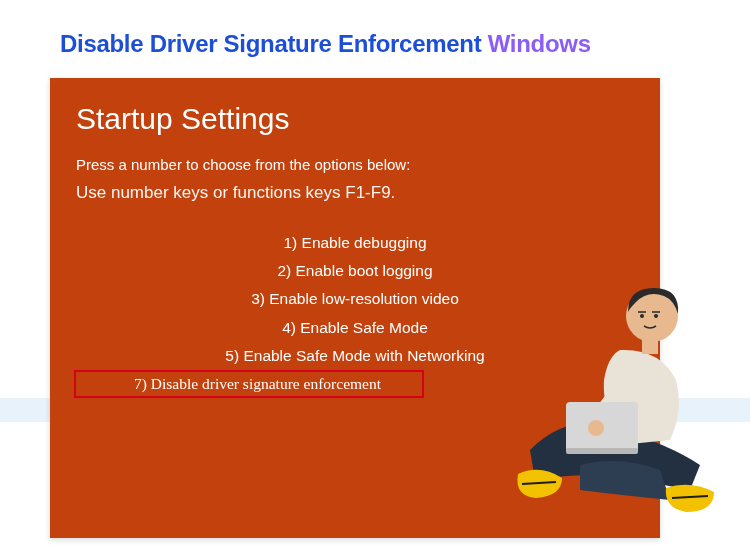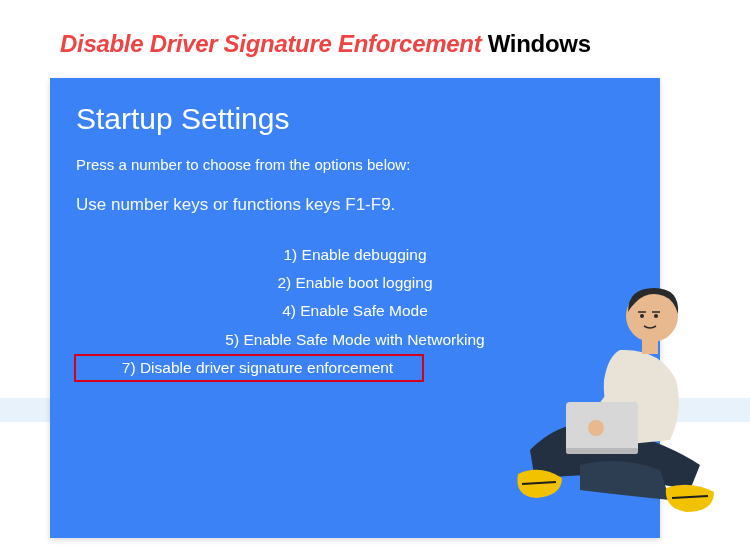--- a/index.html
+++ b/index.html
@@ -1,28 +1,28 @@
 <!DOCTYPE html>
 <html><head>
   <meta charset="utf-8">
   <style>
     * { margin:0; padding:0; box-sizing:border-box; }
     body { width:750px; height:550px; background:#fff; font-family:"Segoe UI",Arial,sans-serif; position:relative; overflow:hidden; }
     .header { padding:30px 60px 20px; }
     .header-title { font-size:24px; font-weight:700; letter-spacing:-0.3px; }
-    .header-accent { color:#ef4444;font-style:italic; }
-    .header-tail { color:#000000;text-align:center; }
+    .header-accent { color:#1d4ed8; }
+    .header-tail { color:#8b5cf6;text-align:center; }
     .stripe { position:absolute; left:0; top:398px; width:100%; height:24px; background:#e8f2fb; z-index:0; }
-    .panel { position:relative; margin:0 0 0 50px; width:610px; height:460px; background:#3b82f6; color:#fff; padding:24px 26px; font-weight:300; box-shadow:0 2px 6px rgba(0,0,0,0.15); z-index:1; }
+    .panel { position:relative; margin:0 0 0 50px; width:610px; height:460px; background:#c2410c; color:#fff; padding:24px 26px; font-weight:300; box-shadow:0 2px 6px rgba(0,0,0,0.15); z-index:1; }
     .panel-title { font-size:30px; font-weight:300; margin-bottom:20px; }
-    .panel-prompt { font-size:15px; margin-bottom:22px; }
+    .panel-prompt { font-size:15px; margin-bottom:10px; }
     .panel-hint { font-size:17px; margin-bottom:26px; opacity:.95; }
     .option-list { list-style:none; }
     .option-list li { font-size:15.5px; line-height:1.82; font-weight:300;text-align:center; }
-    .option-list li.hl { outline:2.5px solid #d6001c; outline-offset:-2px; padding-left:17px; margin-left:-2px; width:350px; }
+    .option-list li.hl { outline:2.5px solid #d6001c; outline-offset:-2px; padding-left:17px; margin-left:-2px; width:350px;font-family:Liberation Serif, serif; }
     .figure { position:absolute; right:10px; bottom:20px; width:270px; height:300px; z-index:2; }
     .figure svg { width:100%; height:100%; }
   </style>
 </head>
 <body>
 
 <div class="header">
   <h1 class="header-title">
     <span class="header-accent">Disable Driver Signature Enforcement</span><span class="header-tail"> Windows</span>
   </h1>
@@ -30,20 +30,21 @@
 
 <div class="stripe"></div>
 
 <div class="panel">
   <div class="panel-title">Startup Settings</div>
   <div class="panel-prompt">Press a number to choose from the options below:</div>
   <div class="panel-hint">Use number keys or functions keys F1-F9.</div>
   <ul class="option-list">
     <li>1) Enable debugging</li>
     <li>2) Enable boot logging</li>
+    <li>3) Enable low-resolution video</li>
     <li>4) Enable Safe Mode</li>
     <li>5) Enable Safe Mode with Networking</li>
     <li class="hl">7) Disable driver signature enforcement</li>
   </ul>
 </div>
 
 <div class="figure">
   <svg viewBox="0 0 270 300">
 
     <path d="M60 220 Q100 180 150 200 Q200 215 230 235 L220 260 Q170 250 130 245 Q90 245 65 250 Z" fill="#233042"></path>

